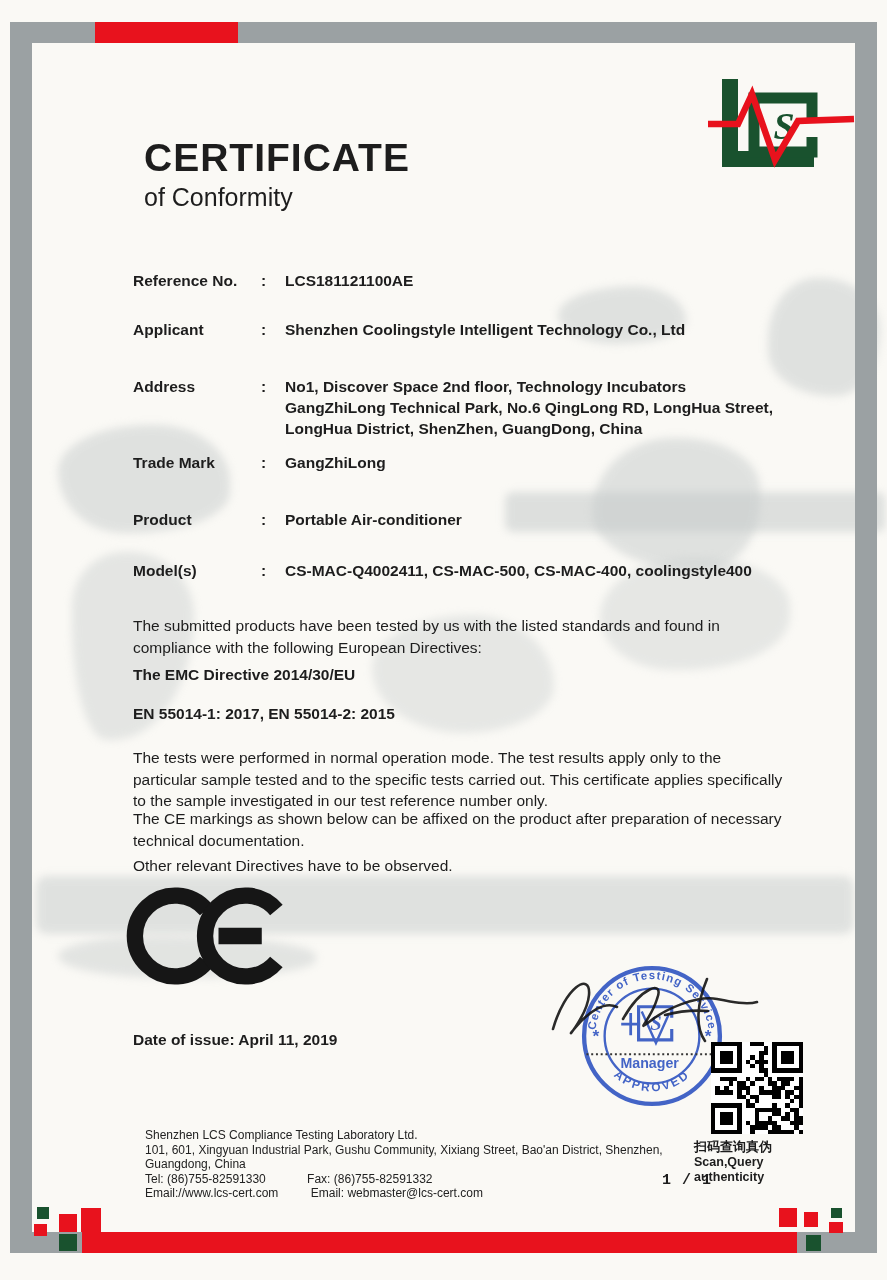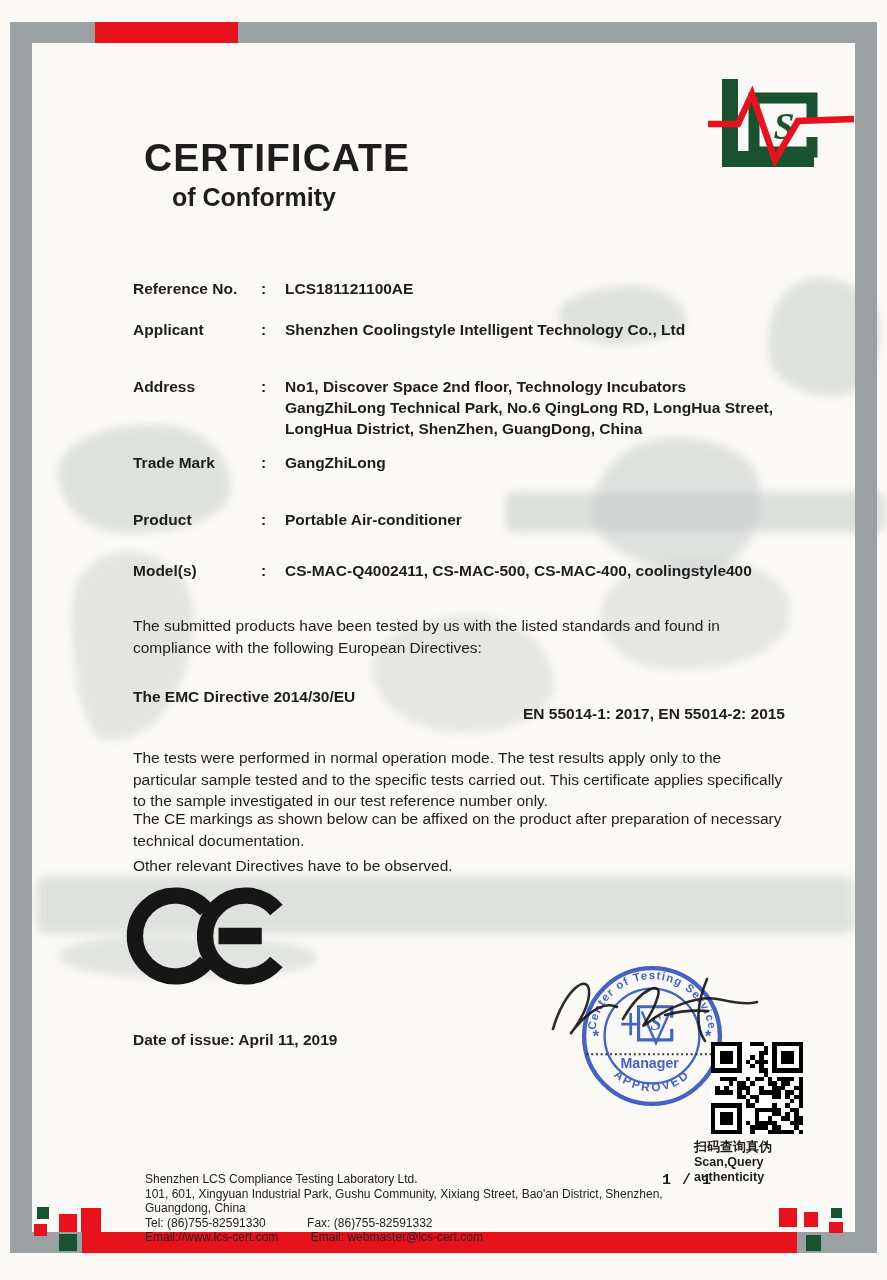--- a/index.html
+++ b/index.html
@@ -9,31 +9,31 @@
   .bar{position:absolute;background:#9ba1a3;}
   .bar.red{background:#e8121d;}
   .sq{position:absolute;}
   .sq.red{background:#e8121d;}
   .sq.green{background:#19522e;}
   
   .wm{position:absolute;background:#c6cbcb;filter:blur(4px);opacity:.5;}
   
   .title-block{position:absolute;left:144px;top:138px;}
   .title-main{font-size:39px;font-weight:bold;letter-spacing:1px;line-height:1;}
-  .title-sub{font-size:25px;font-weight:bold;margin-top:6px;margin-left:28px;}
+  .title-sub{font-size:25px;font-weight:normal;margin-top:6px;}
   
   .field{position:absolute;left:133px;width:650px;display:flex;font-size:15.5px;font-weight:bold;line-height:21px;}
   .field .lbl{width:128px;flex:none;}
   .field .sep{width:24px;flex:none;text-align:left;}
   .field .val{flex:1;}
   
   .para{position:absolute;left:133px;width:652px;font-size:15.5px;line-height:21.5px;}
   .para.bold{font-weight:bold;}
   
-  .footer{position:absolute;left:145px;top:1128px;font-size:12px;line-height:14.5px;color:#222;margin-top:44px;}
+  .footer{position:absolute;left:145px;top:1128px;font-size:12px;line-height:14.5px;color:#222;}
   .footer .cols span.c2{display:inline-block;margin-left:38px;}
   .pageno{position:absolute;left:662px;top:1172px;font-family:"Liberation Mono",monospace;
           font-weight:bold;font-size:15px;letter-spacing:1px;}
   
   .qr-wrap{position:absolute;left:694px;top:1042px;width:126px;}
   .qr-wrap svg{display:block;margin:0 auto;background:#fff;}
   .qr-cap{font-size:13px;font-weight:bold;margin-top:5px;line-height:15px;}
   .qr-cap.en{font-size:12.5px;margin-top:1px;}
   
   .date-issue{position:absolute;left:133px;top:1031px;font-size:15.5px;font-weight:bold;}
@@ -82,21 +82,21 @@
     <path d="M 104 48 L 104 25 L 46 25 L 46 79 L 104 79 L 104 64" fill="none" stroke="#19522e" stroke-width="11"></path>
     <text x="76" y="66" text-anchor="middle" font-family="Liberation Serif, serif" font-size="38" font-weight="bold" font-style="italic" fill="#19522e">S</text>
     <polyline points="0,51 30,51 44,21 67,87 90,48 146,46" fill="none" stroke="#e8121d" stroke-width="6.5"></polyline>
   </svg>
 
   <div class="title-block">
     <div class="title-main">CERTIFICATE</div>
     <div class="title-sub">of Conformity</div>
   </div>
 
-  <div class="field" style="top:278px;justify-content:flex-end;">
+  <div class="field" style="top:270px;justify-content:flex-end;">
     <span class="lbl">Reference No.</span>
     <span class="sep">:</span>
     <span class="val">LCS181121100AE</span>
   </div>
   <div class="field" style="top:319px;">
     <span class="lbl">Applicant</span>
     <span class="sep">:</span>
     <span class="val">Shenzhen Coolingstyle Intelligent Technology Co., Ltd</span>
   </div>
   <div class="field" style="top:376px;">
@@ -114,22 +114,22 @@
     <span class="sep">:</span>
     <span class="val">Portable Air-conditioner</span>
   </div>
   <div class="field" style="top:560px;">
     <span class="lbl">Model(s)</span>
     <span class="sep">:</span>
     <span class="val">CS-MAC-Q4002411, CS-MAC-500, CS-MAC-400, coolingstyle400</span>
   </div>
 
   <div class="para" style="top:615px;">The submitted products have been tested by us with the listed standards and found in compliance with the following European Directives:</div>
-  <div class="para bold" style="top:686px;">The EMC Directive 2014/30/EU</div>
-  <div class="para bold" style="top:703px;text-align:right;">EN 55014-1: 2017, EN 55014-2: 2015</div>
+  <div class="para bold" style="top:664px;">The EMC Directive 2014/30/EU</div>
+  <div class="para bold" style="top:703px;">EN 55014-1: 2017, EN 55014-2: 2015</div>
   <div class="para" style="top:747px;">The tests were performed in normal operation mode. The test results apply only to the particular sample tested and to the specific tests carried out. This certificate applies specifically to the sample investigated in our test reference number only.</div>
   <div class="para" style="top:855px;">Other relevant Directives have to be observed.</div>
   <div class="para" style="top:808px;">The CE markings as shown below can be affixed on the product after preparation of necessary technical documentation.</div>
 
   <svg class="abs" style="left:126px;top:886px;" width="160" height="100" viewBox="0 0 166 104">
     <path d="M 83.2 25 A 42 42 0 1 0 83.2 79" fill="none" stroke="#161616" stroke-width="17"></path>
     <path d="M 156.2 25 A 42 42 0 1 0 156.2 79" fill="none" stroke="#161616" stroke-width="17"></path>
     <path d="M 96 52 L 141 52" fill="none" stroke="#161616" stroke-width="17"></path>
   </svg>
 

